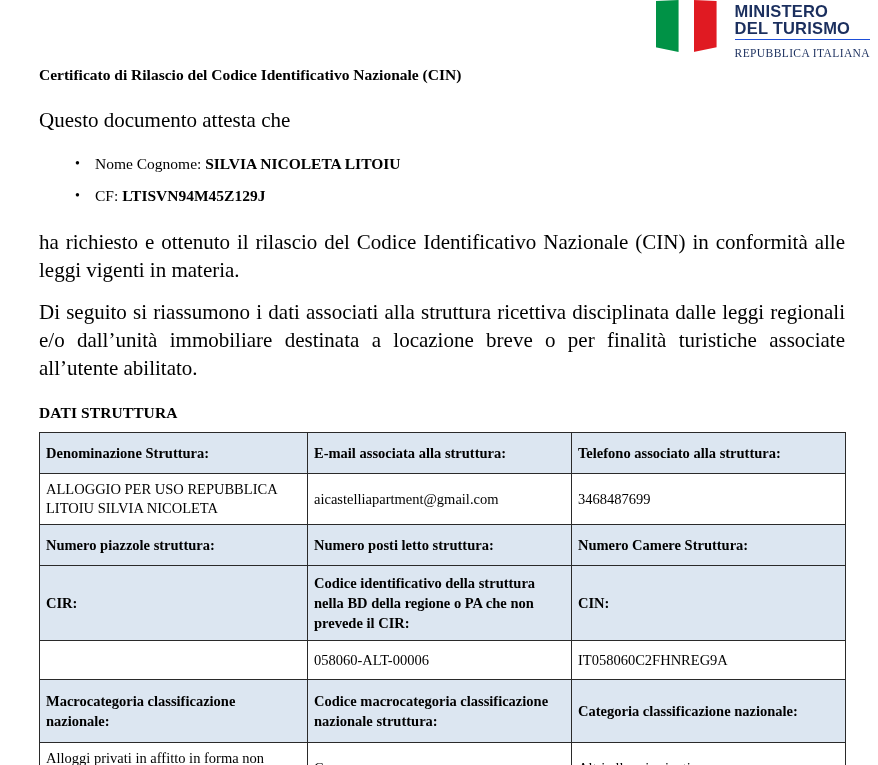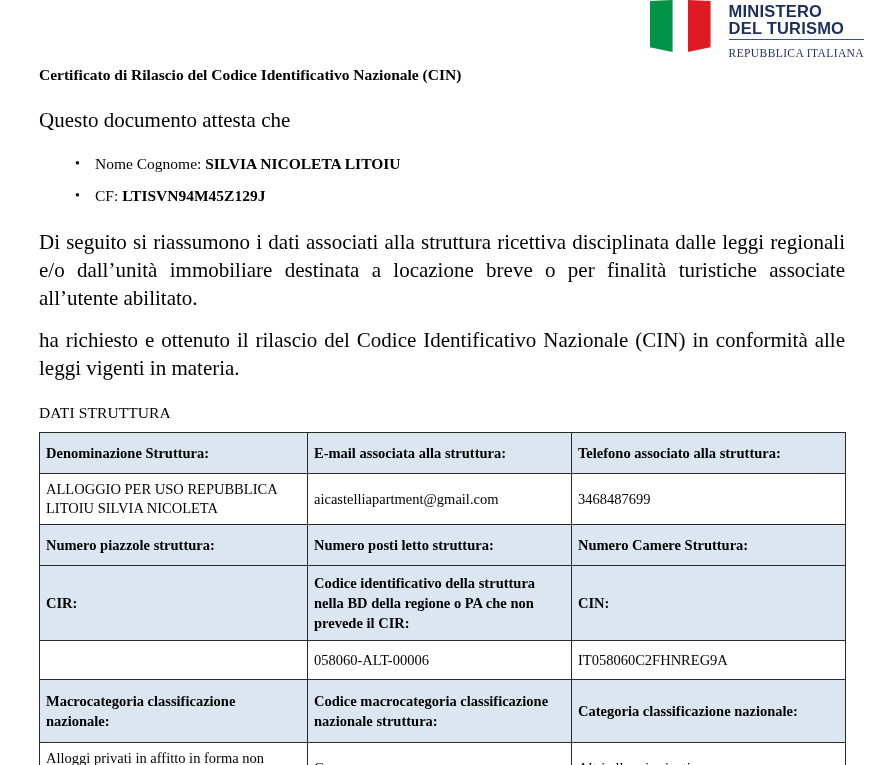--- a/index.html
+++ b/index.html
@@ -13,21 +13,21 @@
     font-family: "Liberation Serif", "DejaVu Serif", serif;
     color: #000000;
     overflow: hidden;
     position: relative;
   }
 
   
   .doc-header {
     position: absolute;
     top: 0;
-    right: 14px;
+    right: 8px;
     height: 58px;
     display: flex;
     align-items: center;
   }
   .logo-wrap {
     display: flex;
     align-items: flex-start;
     height: 58px;
   }
   .flag {
@@ -113,21 +113,21 @@
     position: absolute;
     left: 36px;
     top: 0;
     font-size: 14px;
   }
   ul.bullets li b {
     font-weight: bold;
   }
   .section-title {
     font-size: 15.5px;
-    font-weight: normal;
+    font-weight: bold;
     margin: 22px 0 10px 0;
     letter-spacing: 0.1px;
   }
 
   
   table.struct-table {
     border-collapse: collapse;
     width: 806px;
     table-layout: fixed;
   }
@@ -186,23 +186,23 @@
     <li>
       <span>Nome Cognome:</span>
       <b>SILVIA NICOLETA LITOIU</b>
     </li>
     <li>
       <span>CF:</span>
       <b>LTISVN94M45Z129J</b>
     </li>
   </ul>
 
+  <p class="para justified">ha richiesto e ottenuto il rilascio del Codice Identificativo Nazionale (CIN) in conformità alle leggi vigenti in materia.</p>
+
   <p class="para justified">Di seguito si riassumono i dati associati alla struttura ricettiva disciplinata dalle leggi regionali e/o dall’unità immobiliare destinata a locazione breve o per finalità turistiche associate all’utente abilitato.</p>
-
-  <p class="para justified">ha richiesto e ottenuto il rilascio del Codice Identificativo Nazionale (CIN) in conformità alle leggi vigenti in materia.</p>
 
   <div class="section-title">DATI STRUTTURA</div>
 
   <table class="struct-table">
     <colgroup>
       <col class="col-1">
       <col class="col-2">
       <col class="col-3">
     </colgroup>
     <tbody>

